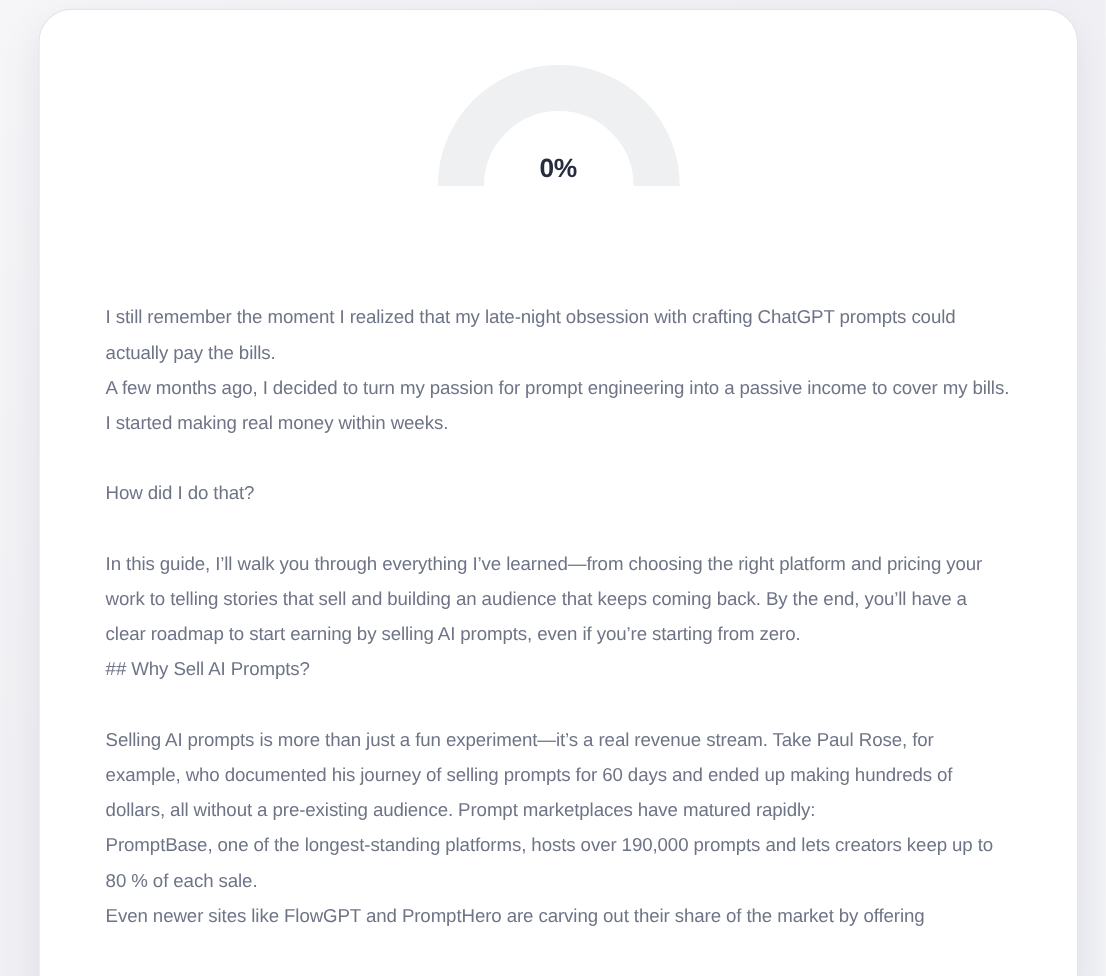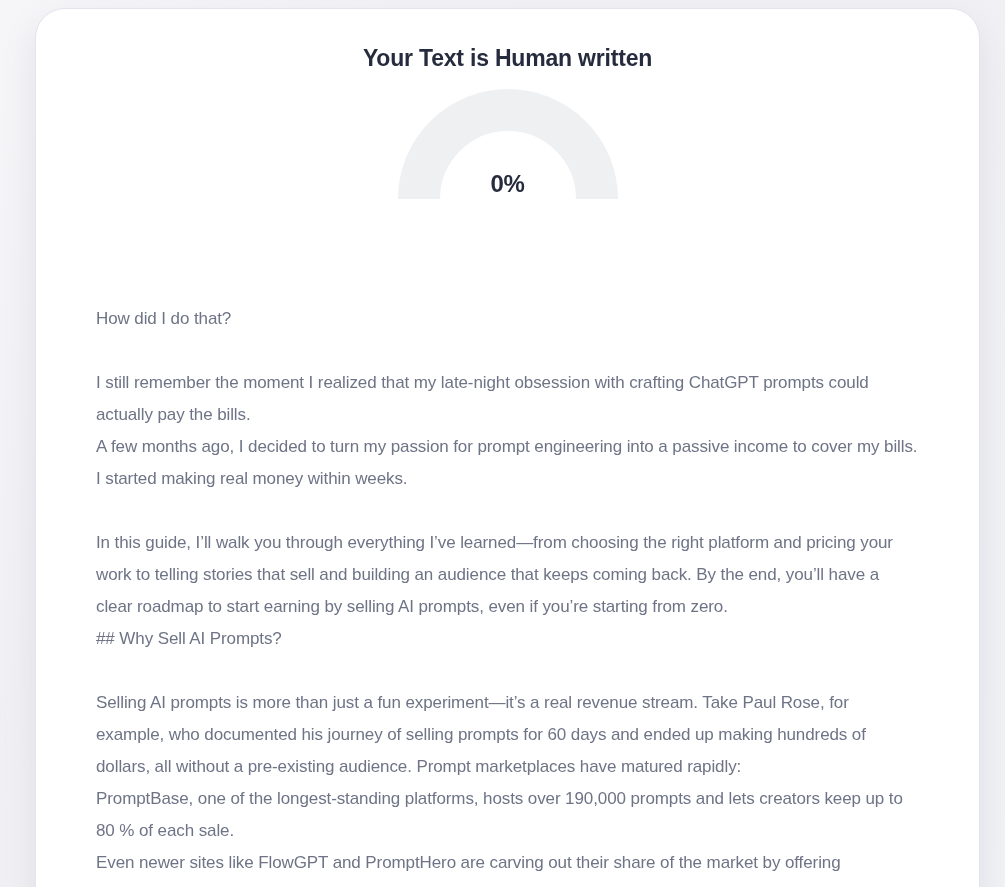--- a/index.html
+++ b/index.html
@@ -78,33 +78,32 @@
     color: #6e7486;
     white-space: pre-line;
     letter-spacing: -0.1px;
   }
 </style>
 </head>
 <body>
 
 <div class="result-card">
 
-  <h1 class="result-title">Your Text is Human written</h1>
 
   <div class="gauge-wrap">
     <div class="gauge-ring"></div>
     <div class="gauge-text">
       <div class="gauge-percent">0%</div>
     </div>
   </div>
 
   <div class="document-body">
-      <p>How did I do that?</p>
       <p>I still remember the moment I realized that my late-night obsession with crafting ChatGPT prompts could actually pay the bills.
 A few months ago, I decided to turn my passion for prompt engineering into a passive income to cover my bills. I started making real money within weeks.</p>
+      <p>How did I do that?</p>
       <p>In this guide, I’ll walk you through everything I’ve learned—from choosing the right platform and pricing your work to telling stories that sell and building an audience that keeps coming back. By the end, you’ll have a clear roadmap to start earning by selling AI prompts, even if you’re starting from zero.
 ## Why Sell AI Prompts?</p>
       <p>Selling AI prompts is more than just a fun experiment—it’s a real revenue stream. Take Paul Rose, for example, who documented his journey of selling prompts for 60 days and ended up making hundreds of dollars, all without a pre-existing audience. Prompt marketplaces have matured rapidly:
 PromptBase, one of the longest-standing platforms, hosts over 190,000 prompts and lets creators keep up to 80 % of each sale.
 Even newer sites like FlowGPT and PromptHero are carving out their share of the market by offering</p>
     </div>
 
 </div>
 
 </body></html>

